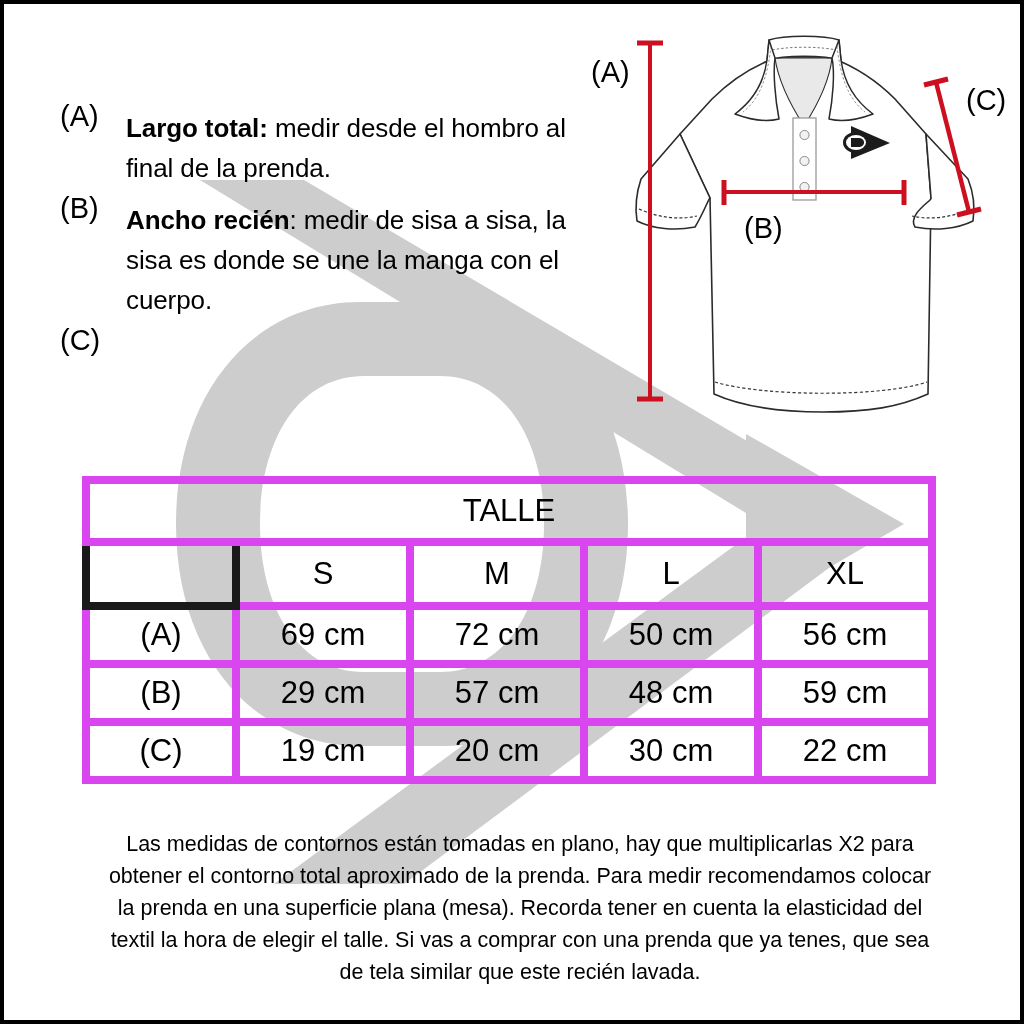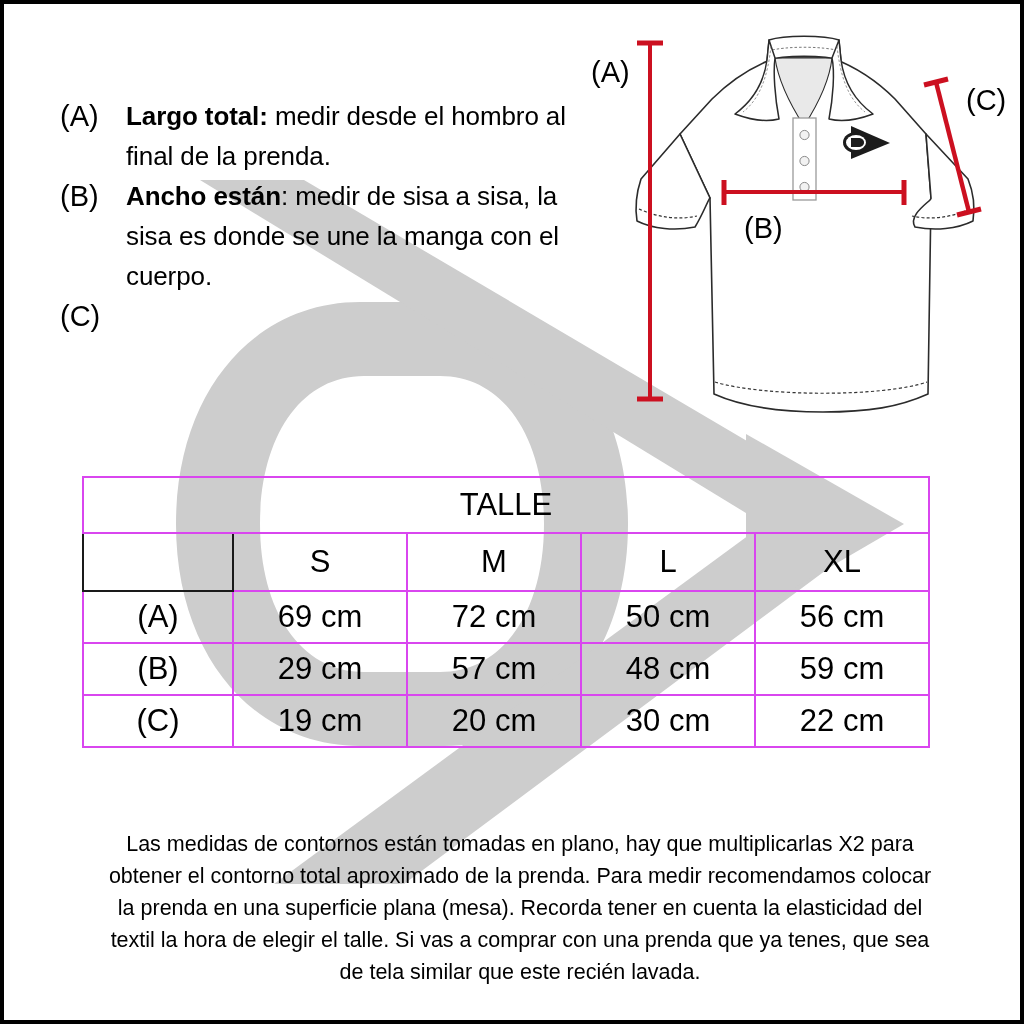--- a/index.html
+++ b/index.html
@@ -57,20 +57,21 @@
     flex: 0 0 66px;
     font-size: 29px;
     line-height: 40px;
     font-weight: 400;
   }
   .instr-text {
     flex: 1 1 auto;
     font-size: 26px;
     line-height: 40px;
     letter-spacing: -0.1px;
+    margin-top: 12px;
   }
   .instr-text b {
     font-weight: 700;
   }
 
   
   #diagram {
     position: absolute;
     left: 575px;
     top: 18px;
@@ -91,21 +92,21 @@
   
   #size-table {
     position: absolute;
     left: 78px;
     top: 472px;
     width: 848px;
     border-collapse: collapse;
     table-layout: fixed;
   }
   #size-table td {
-    border: 2px solid #d946ef;
+    border: 8px solid #d946ef;
     text-align: center;
     vertical-align: middle;
     font-size: 31px;
     color: #000;
     padding: 0;
   }
   #size-table td.blank {
     border-color: #1a1a1a;
   }
   .col-label { width: 150px; }
@@ -177,21 +178,21 @@
 
     <div id="instructions">
 
       <div class="instr-row">
         <div class="instr-marker">(A)</div>
         <div class="instr-text"><b>Largo total:</b><span> medir desde el hombro al final de la prenda.</span></div>
       </div>
 
       <div class="instr-row">
         <div class="instr-marker">(B)</div>
-        <div class="instr-text"><b>Ancho están</b><span>: medir de sisa a sisa, la sisa es donde se une la manga con el cuerpo.</span></div>
+        <div class="instr-text"><b>Ancho recién</b><span>: medir de sisa a sisa, la sisa es donde se une la manga con el cuerpo.</span></div>
       </div>
 
       <div class="instr-row">
         <div class="instr-marker">(C)</div>
       </div>
 
     </div>
 
     <div id="diagram">
 

